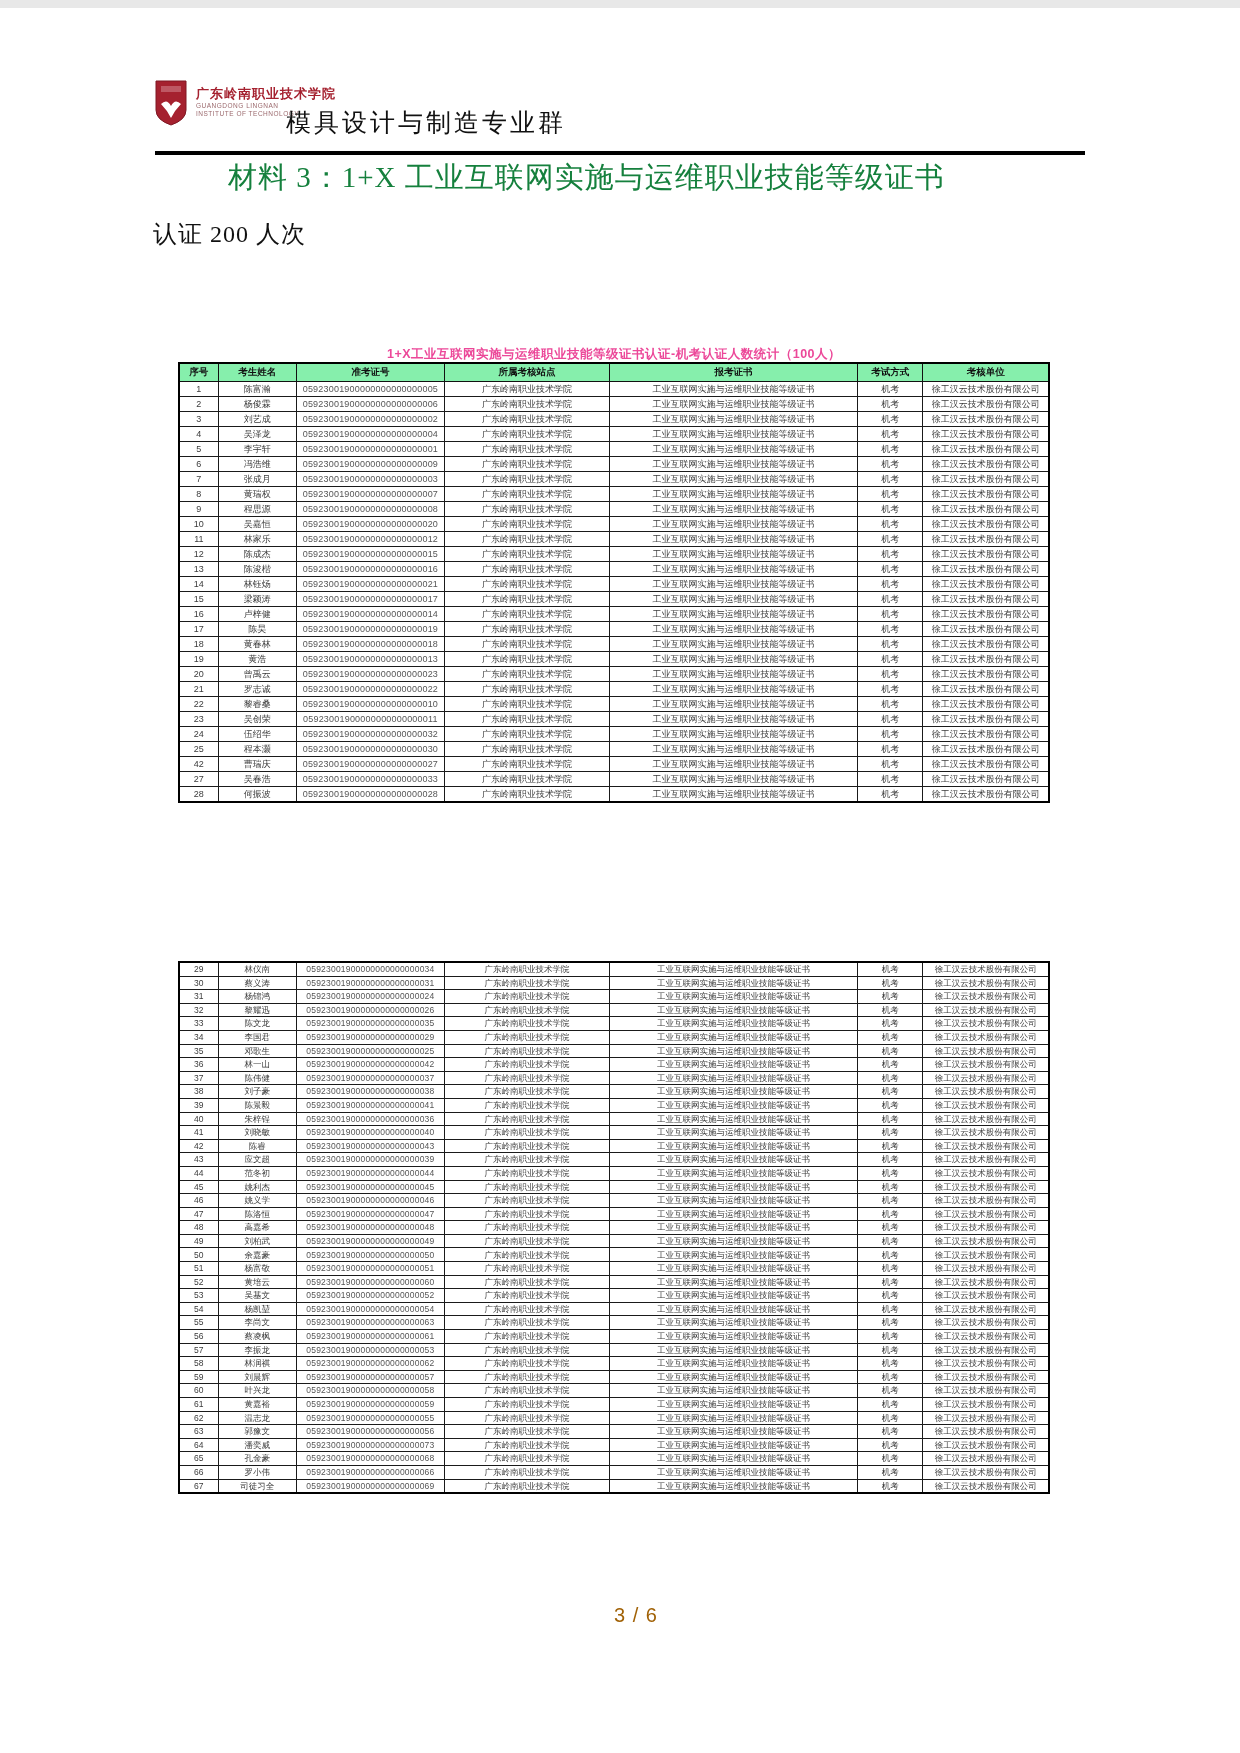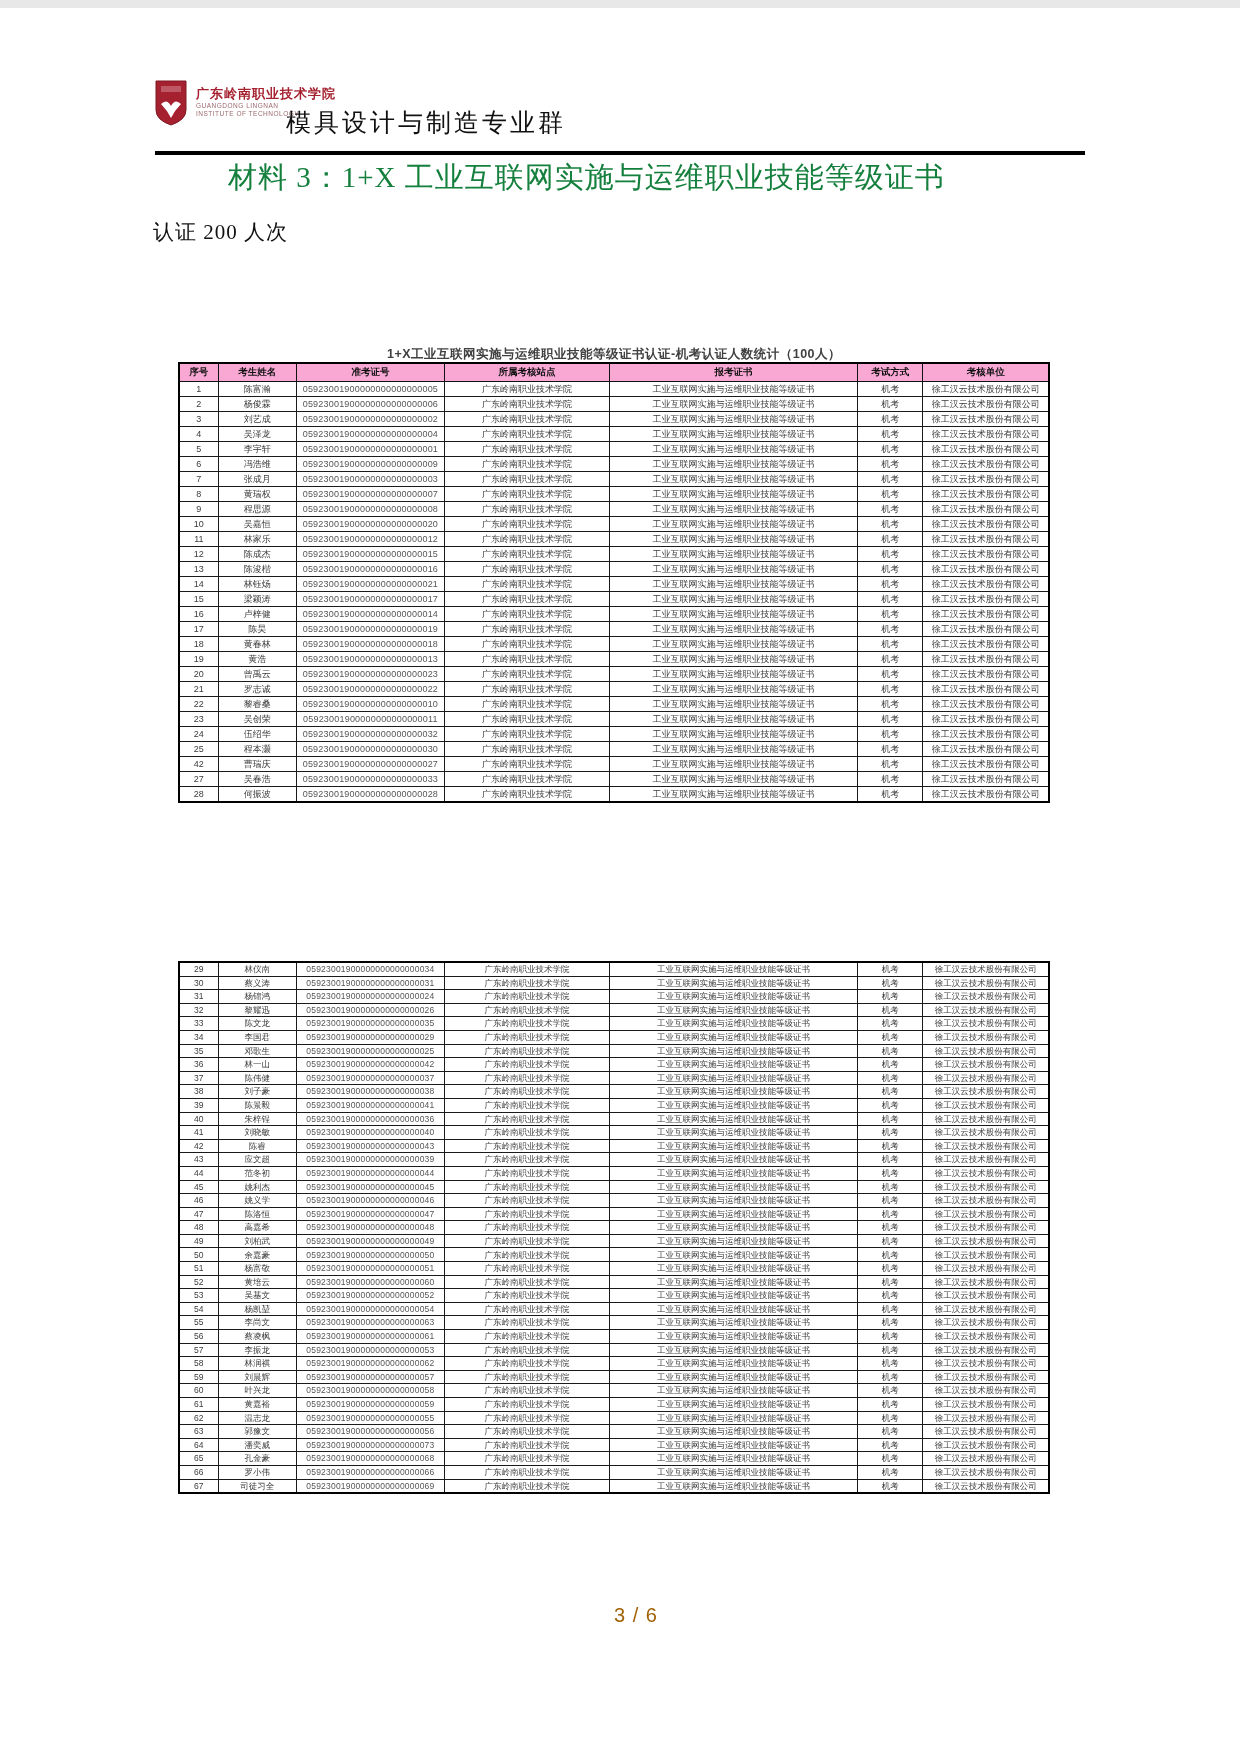--- a/index.html
+++ b/index.html
@@ -22,38 +22,38 @@
     font-size:25px;letter-spacing:3px;color:#111;font-weight:500;text-align:center;
   }
   .hdr-rule{position:absolute;left:155px;top:143px;width:930px;height:4px;background:#000;}
   
   .doc-title-1{
     position:absolute;left:228px;top:150px;width:960px;
     font-size:29px;letter-spacing:1px;color:#15803d;white-space:nowrap;
   }
   .doc-title-2{
     position:absolute;left:153px;top:210px;
-    font-size:21px;letter-spacing:1px;color:#111;white-space:nowrap;
+    font-size:24px;letter-spacing:1px;color:#111;white-space:nowrap;
   }
   
   .tbl-caption{
     position:absolute;left:178px;top:338px;width:872px;
-    text-align:center;font-size:12.5px;font-weight:600;color:#404040;
+    text-align:center;font-size:12.5px;font-weight:600;color:#ec4899;
     font-family:"Liberation Sans",sans-serif;letter-spacing:.5px;
   }
   table.roster{
     position:absolute;left:178px;width:872px;
     border-collapse:collapse;table-layout:fixed;
     border:2px solid #000;
     font-family:"Liberation Sans",sans-serif;
   }
   #table1{top:354px;}
   #table2{top:953px;}
   table.roster th{
-    background:#f9a8d4;border:1px solid #111;
+    background:#86efac;border:1px solid #111;
     font-size:9.5px;font-weight:bold;color:#111;
     height:17px;padding:0 1px;overflow:hidden;white-space:nowrap;text-align:center;
   }
   #table1 td{height:14px;font-size:9px;}
   #table2 td{height:12.6px;font-size:8.5px;}
   table.roster td{
     border:1px solid #1a1a1a;
     color:#3a3a3a;line-height:1;
     padding:0 1px;overflow:hidden;white-space:nowrap;text-align:center;
   }

